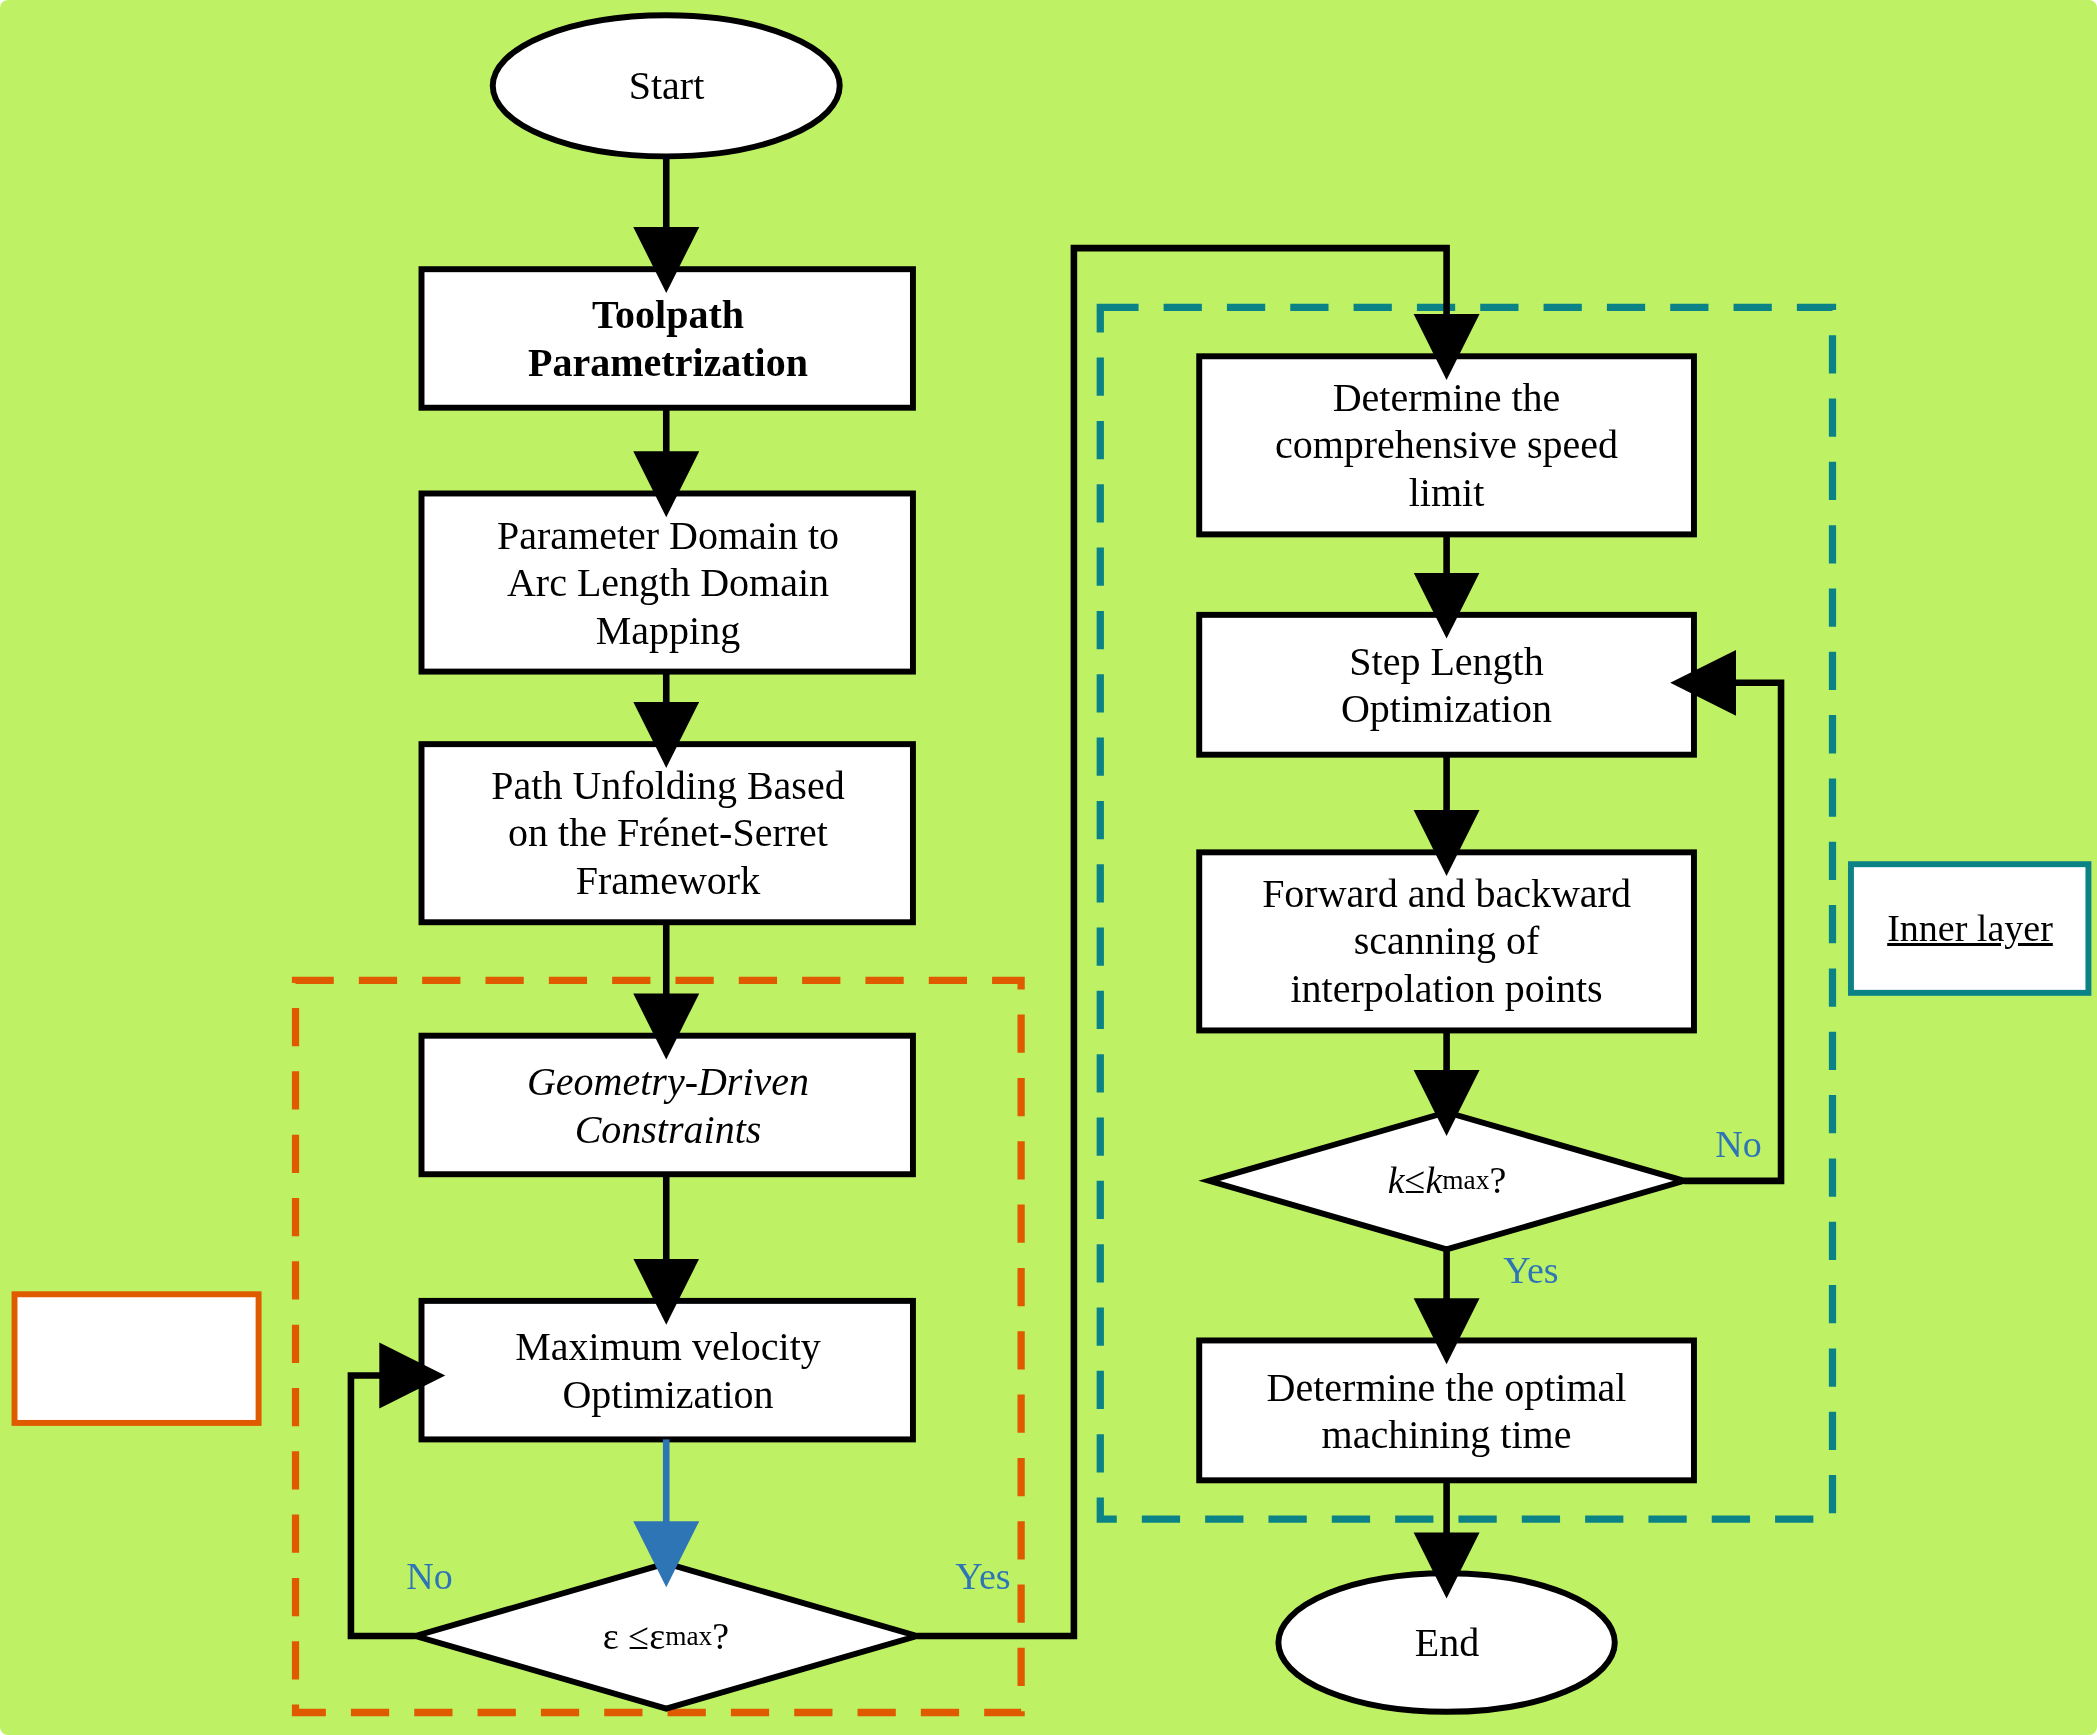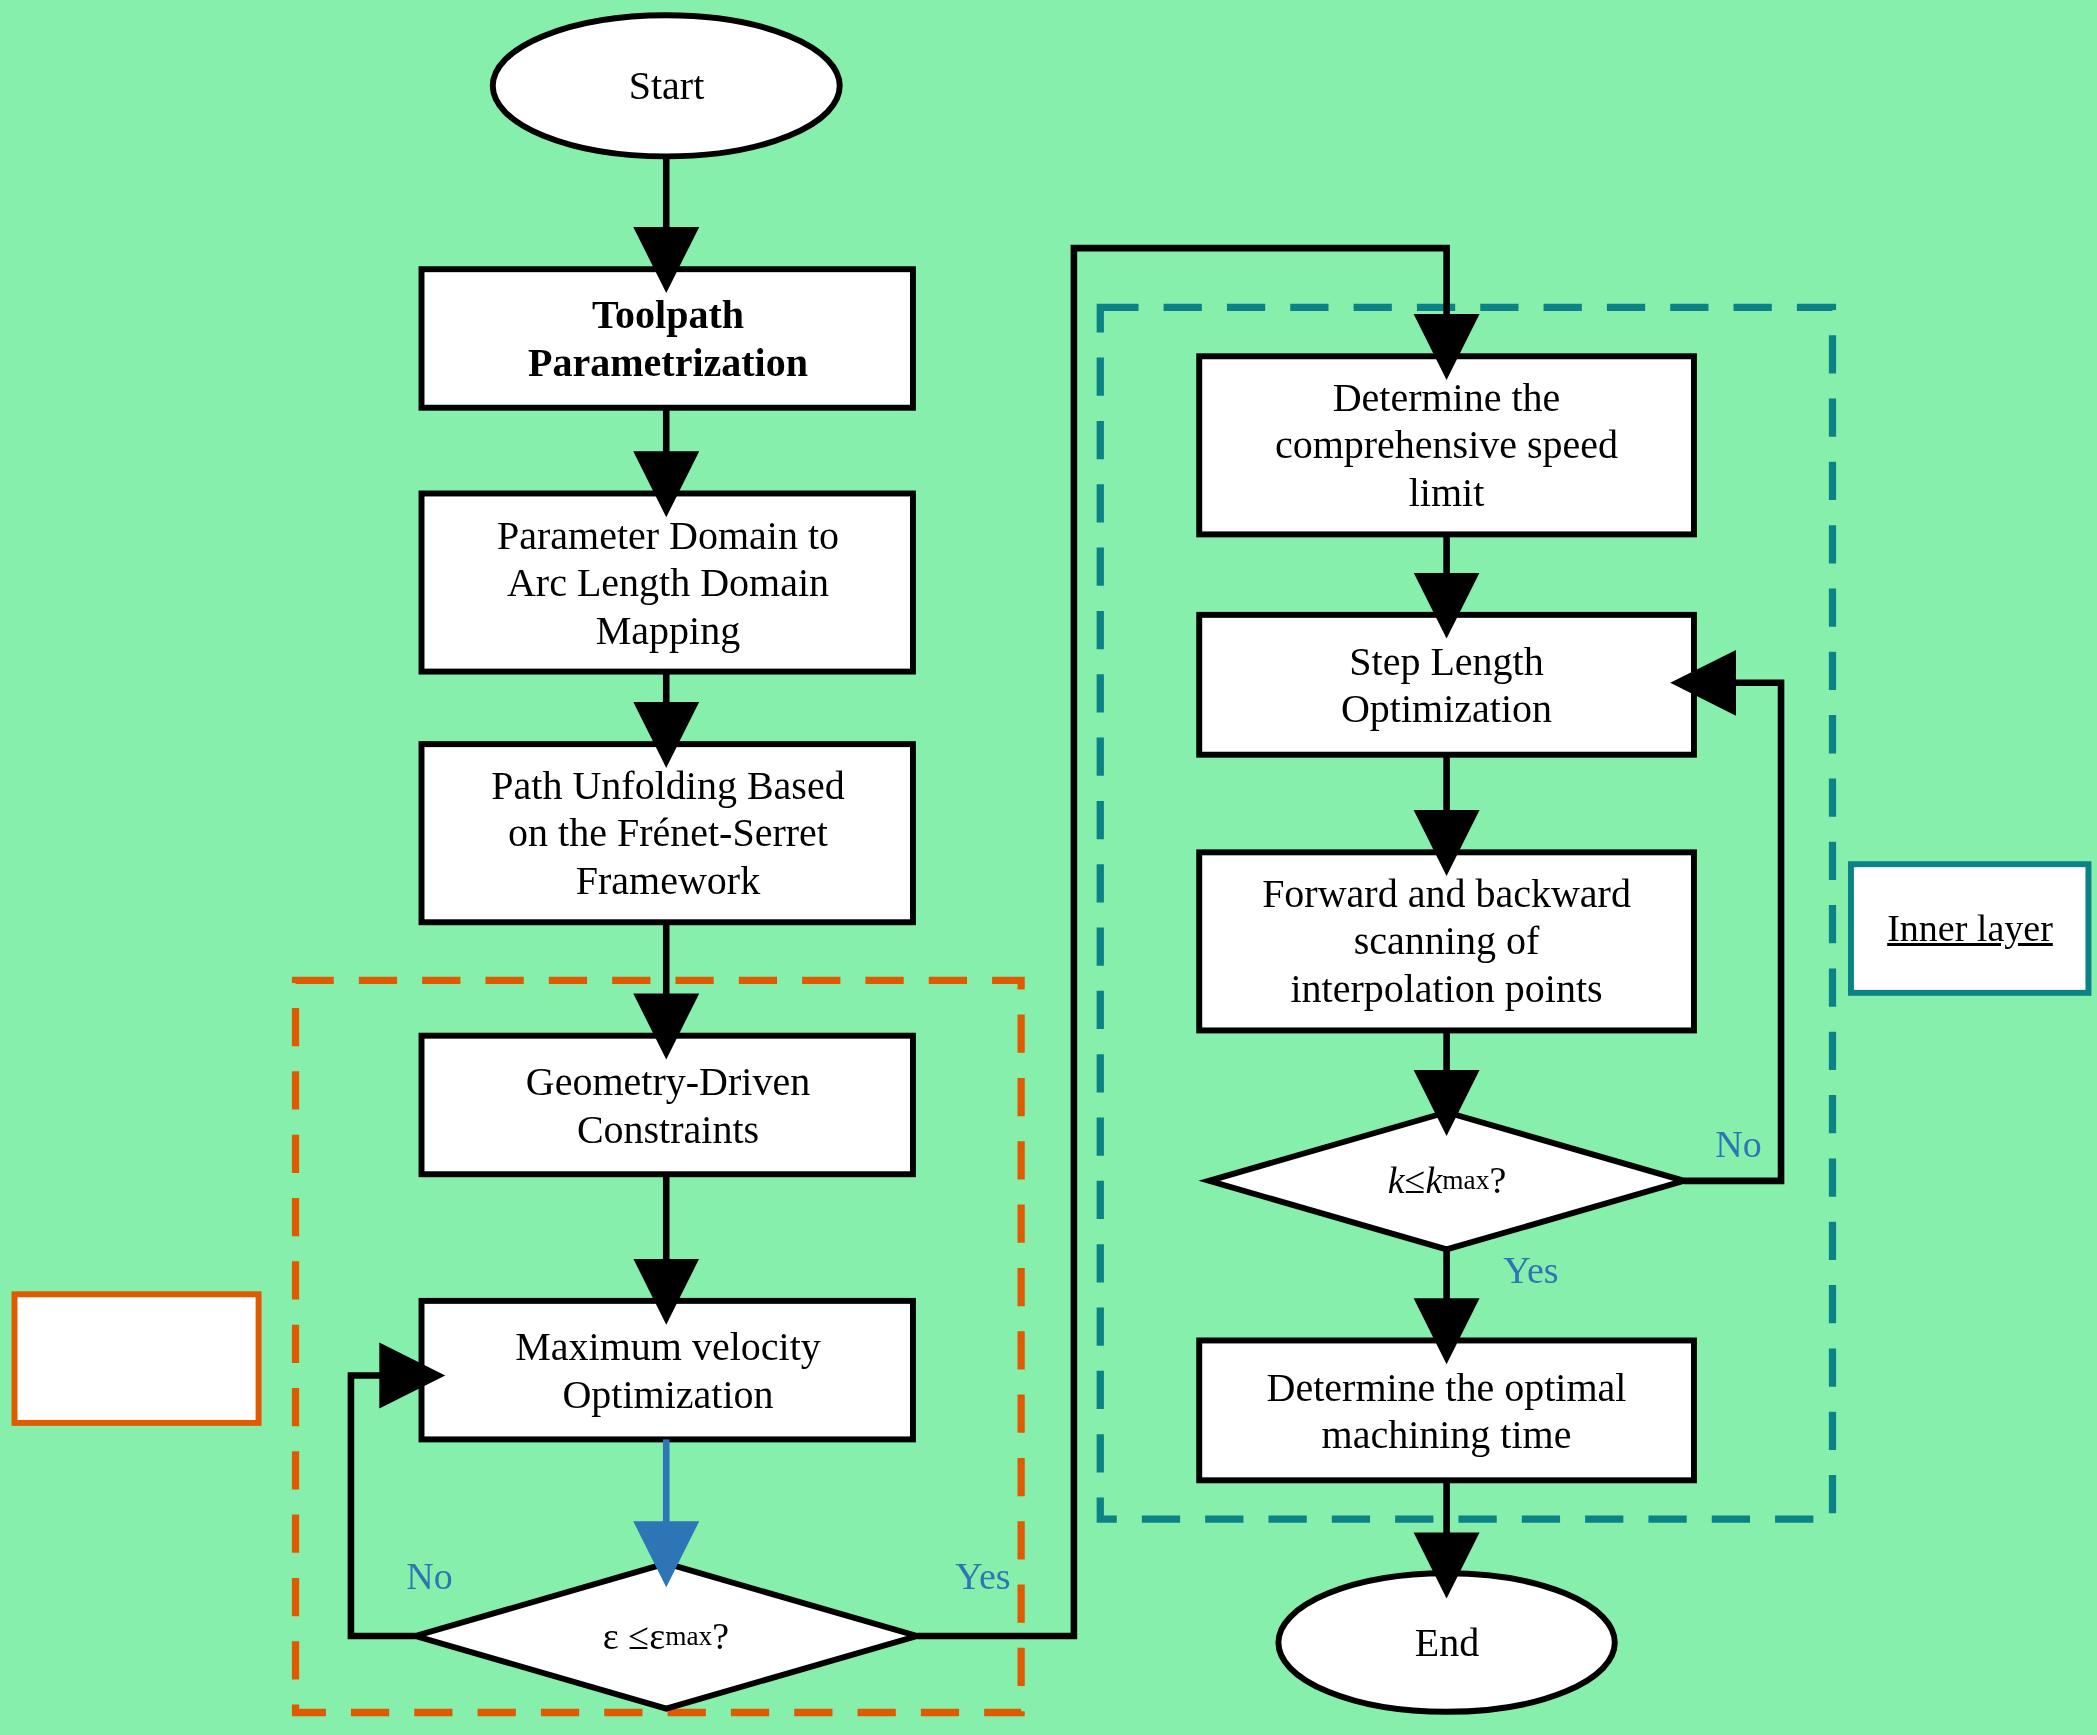--- a/index.html
+++ b/index.html
@@ -1,22 +1,23 @@
 <!DOCTYPE html>
 <html style="font-size:10.6px"><head>
 <meta charset="utf-8">
 <style>
   html,body{margin:0;padding:0;background:#ffffff;}
   #stage{
     position:relative;
     width:2097px;
     height:1735px;
-    background:#86efac;
+    background:#bef264;
     font-family:"Liberation Serif","DejaVu Serif",serif;
     overflow:hidden;
+    border-radius:8px;
   }
   #flow-svg{position:absolute;top:0;left:0;width:2097px;height:1735px;}
 
   .node-label{
     position:absolute;
     display:flex;
     align-items:center;
     justify-content:center;
     text-align:center;
     color:#000000;
@@ -107,21 +108,21 @@
 Parametrization</div>
 
   <div class="node-label proc-text" style="left:422px;top:494px;width:492px;height:178px;">Parameter Domain to
 Arc Length Domain
 Mapping</div>
 
   <div class="node-label proc-text" style="left:422px;top:744px;width:492px;height:178px;">Path Unfolding Based
 on the Frénet-Serret
 Framework</div>
 
-  <div class="node-label proc-text" style="left:422px;top:1036px;width:492px;height:139px;">Geometry-Driven
+  <div class="node-label proc-text" style="left:422px;top:1036px;width:492px;height:139px;font-style:italic;">Geometry-Driven
 Constraints</div>
 
   <div class="node-label proc-text" style="left:422px;top:1301px;width:492px;height:139px;">Maximum velocity
 Optimization</div>
 
   <div class="node-label dec-text" style="left:534px;top:1605px;width:264px;height:63px;text-align:center;">
     <span>ε ≤ε</span><span class="sub">max</span><span> ?</span>
   </div>
 
   <div class="node-label proc-text" style="left:1199px;top:356px;width:495px;height:178px;">Determine the

